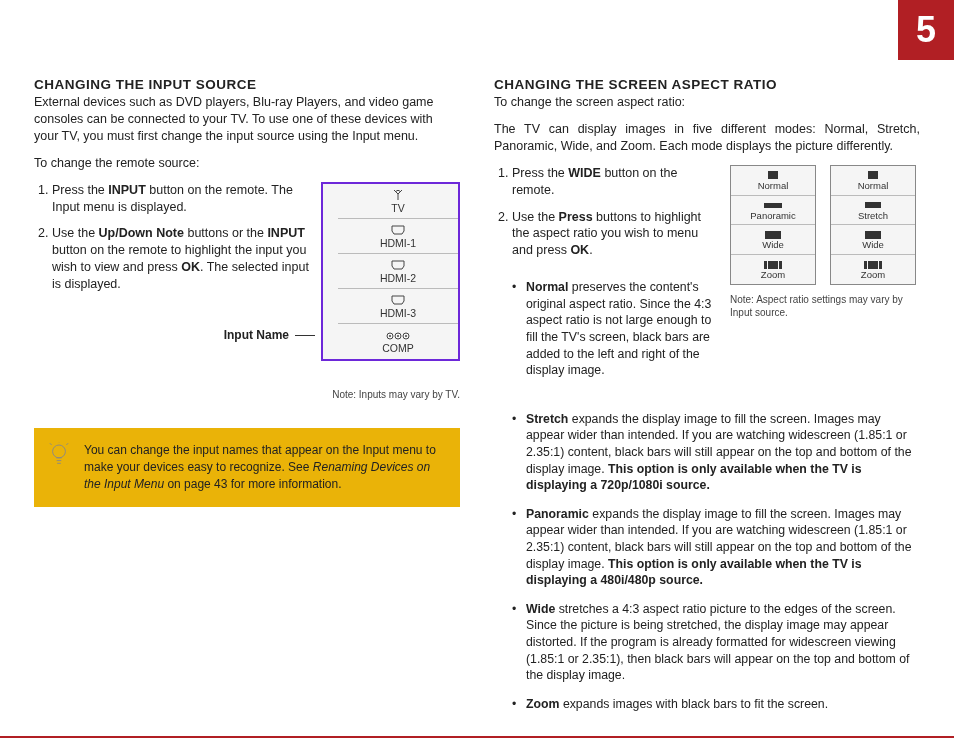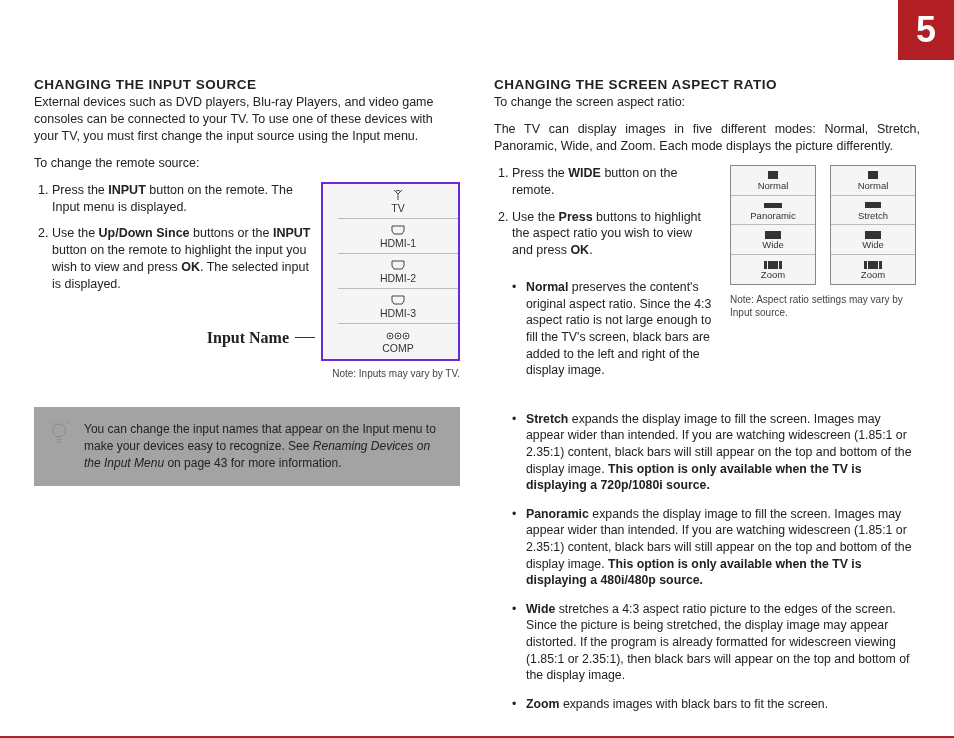--- a/index.html
+++ b/index.html
@@ -97,32 +97,31 @@
 
   .callout-line {
     display: flex;
     align-items: center;
     margin-top: 6px;
   }
   .callout-line .lbl {
     flex: 1;
     text-align: right;
     font-weight: 700;
-    font-size: 16px;
+    font-size: 12px;
     padding-right: 6px;
-    font-family: Liberation Serif, serif;
   }
   .callout-line .line {
     flex: 0 0 20px;
     border-top: 1px solid #333;
   }
 
   
   .tip {
-    background: #a3a3a3;
+    background: #eab308;
     padding: 14px 14px 14px 14px;
     display: flex;
     gap: 12px;
     margin-top: 26px;
   }
   .tip .bulb { flex: 0 0 24px; }
   .tip .bulb svg { width: 22px; height: 28px; display: block; stroke: #888; fill: none; }
   .tip .txt { flex: 1; font-size: 12px; line-height: 1.4; }
 
   
@@ -187,21 +186,21 @@
       <p>External devices such as DVD players, Blu-ray Players, and video game consoles can be connected to your TV.  To use one of these devices with your TV, you must first change the input source using the Input menu.</p>
       <p>To change the remote source:</p>
 
       <div class="row-split">
         <div class="text-part">
           <ol>
             <li>
               <span>Press the </span><span class="bold">INPUT</span><span> button on the remote. The Input menu is displayed.</span>
             </li>
             <li>
-              <span>Use the </span><span class="bold">Up/Down Since</span><span> buttons or the </span><span class="bold">INPUT</span><span> button on the remote to highlight the input you wish to view and press </span><span class="bold">OK</span><span>. The selected input is displayed.</span>
+              <span>Use the </span><span class="bold">Up/Down Note</span><span> buttons or the </span><span class="bold">INPUT</span><span> button on the remote to highlight the input you wish to view and press </span><span class="bold">OK</span><span>. The selected input is displayed.</span>
             </li>
           </ol>
           <div class="callout-line" style="margin-top:34px;">
             <div class="lbl">Input Name</div>
             <div class="line"></div>
           </div>
         </div>
         <div class="fig-part">
           <div class="input-menu">
             <div class="input-row">
@@ -246,21 +245,21 @@
                     <circle cx="20" cy="5" r="3" stroke="#444" fill="none"></circle>
                     <circle cx="20" cy="5" r="1" fill="#444"></circle>
                   </svg>
               </span>
               <span>COMP</span>
             </div>
           </div>
         </div>
       </div>
 
-      <div style="text-align:right; margin-top:4px;">
+      <div style="text-align:right; margin-top:25px;">
         <span class="note-small">Note: Inputs may vary by TV.</span>
       </div>
 
       <div class="tip">
         <div class="bulb">
           <svg viewBox="0 0 24 30">
               <circle cx="12" cy="10" r="7"></circle>
               <path d="M9 17 H15 M9.5 20 H14.5 M10 23 H14"></path>
               <path d="M4 3 L2 1 M20 3 L22 1 M12 0 V-1"></path>
             </svg>
@@ -276,21 +275,21 @@
       <p>To change the screen aspect ratio:</p>
       <p style="text-align:justify;">The TV can display images in five different modes: Normal, Stretch, Panoramic, Wide, and Zoom. Each mode displays the picture differently.</p>
 
       <div class="right-split">
         <div class="text-part">
           <ol>
             <li>
               <span>Press the </span><span class="bold">WIDE</span><span> button on the remote.</span>
             </li>
             <li>
-              <span>Use the </span><span class="bold">Press</span><span> buttons to highlight the aspect ratio you wish to view and press </span><span class="bold">OK</span><span>.</span>
+              <span>Use the </span><span class="bold">Press</span><span> buttons to highlight the aspect ratio you wish to menu and press </span><span class="bold">OK</span><span>.</span>
 
               <ul class="sub-items">
                 <li>
                   <span class="bold">Normal</span><span> preserves the content's original aspect ratio. Since the 4:3 aspect ratio is not large enough to fill the TV's screen, black bars are added to the left and right of the display image.</span>
                 </li>
               </ul>
             </li>
           </ol>
         </div>
         <div class="fig-col">

